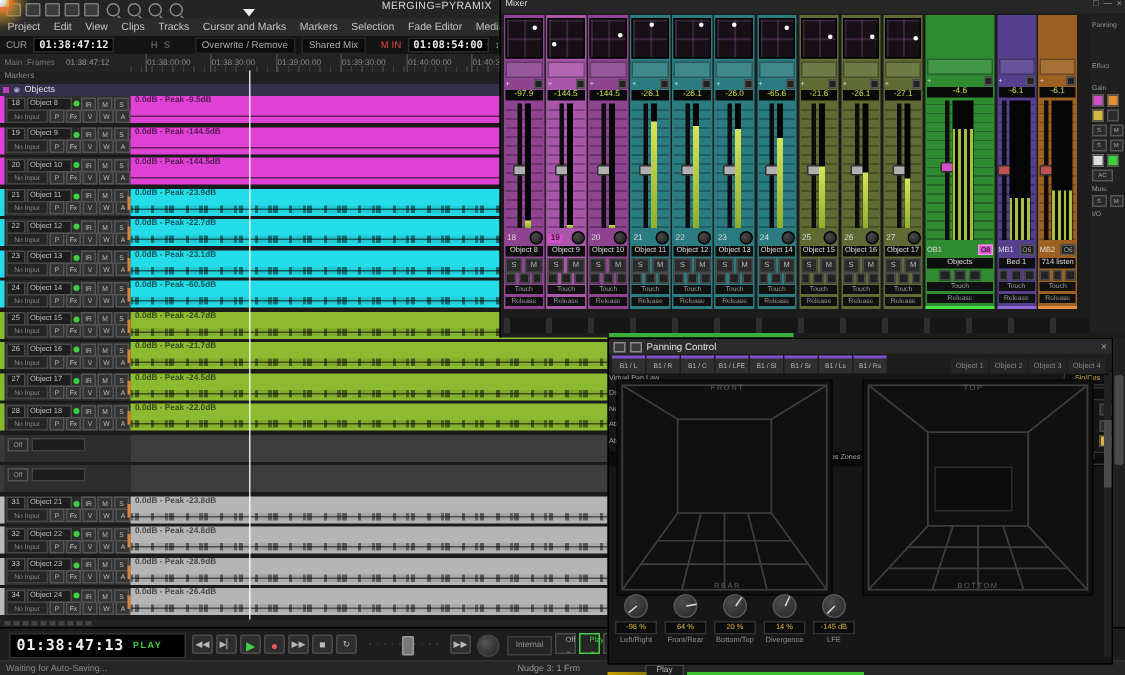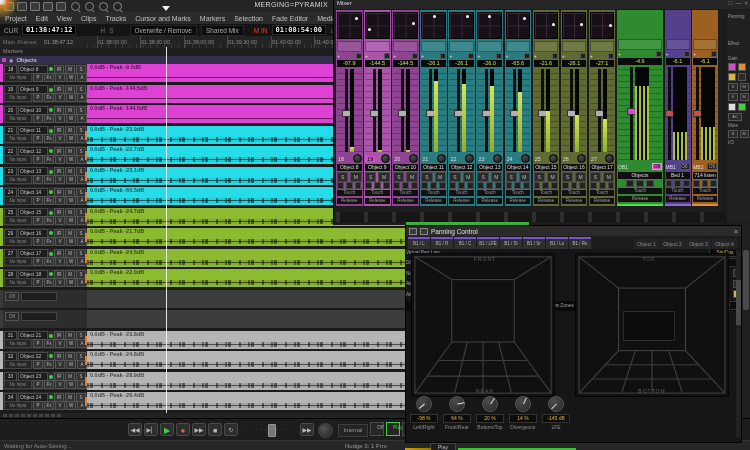--- a/index.html
+++ b/index.html
@@ -726,20 +726,24 @@
       <span class="ovsq"></span>
       <span class="ovsq"></span>
     <span class="ovsq"></span>
       <span class="ovsq"></span>
   </div>
   <div id="rightscroll">
       <div class="thumb"></div>
     </div>
 
   <div id="transport">
+    <div id="tcdisplay">
+      <span class="tctime">01:38:47:13</span>
+      <span class="tcplay">PLAY</span>
+    </div>
     <button class="tbtn" style="left:128px;">◀◀</button>
     <button class="tbtn" style="left:144px;">▶▏</button>
     <button class="tbtn playb" style="left:160px;">▶</button>
     <button class="tbtn recb" style="left:176px;">●</button>
     <button class="tbtn" style="left:192px;">▶▶</button>
     <button class="tbtn stopb" style="left:208px;">■</button>
     <button class="tbtn" style="left:224px;">↻</button>
     <div id="shuttle">
         <div class="sthumb"></div>
       </div>

